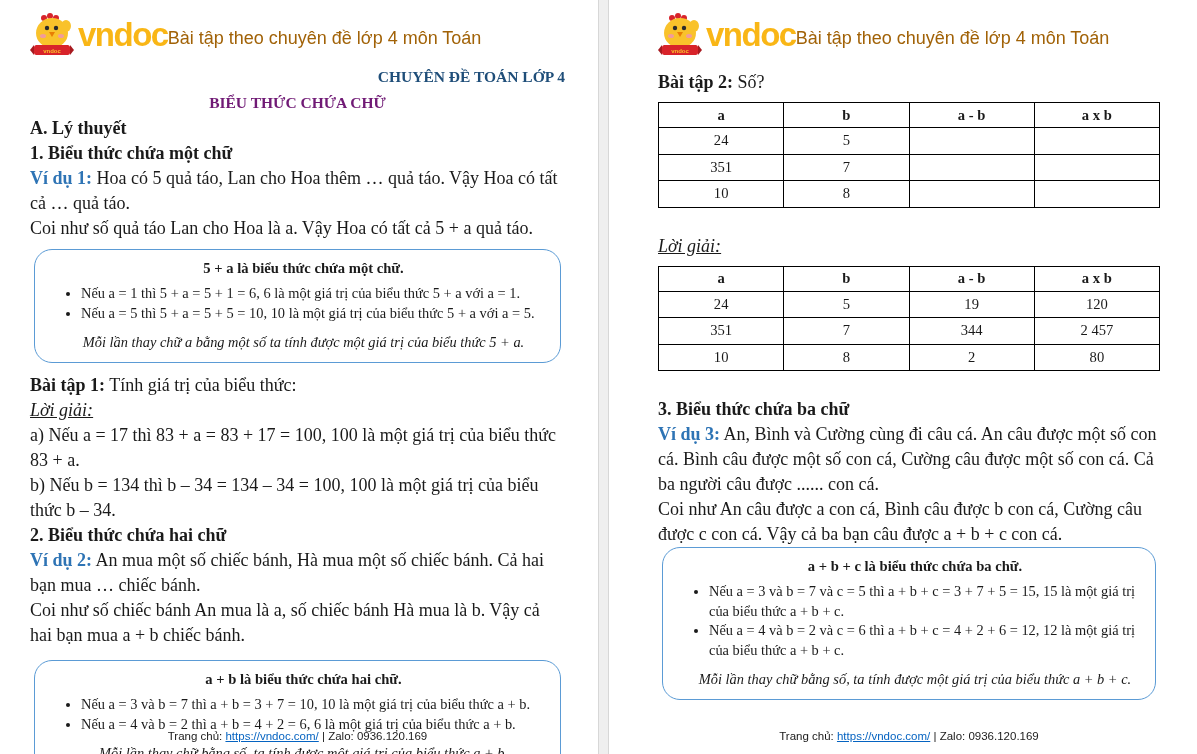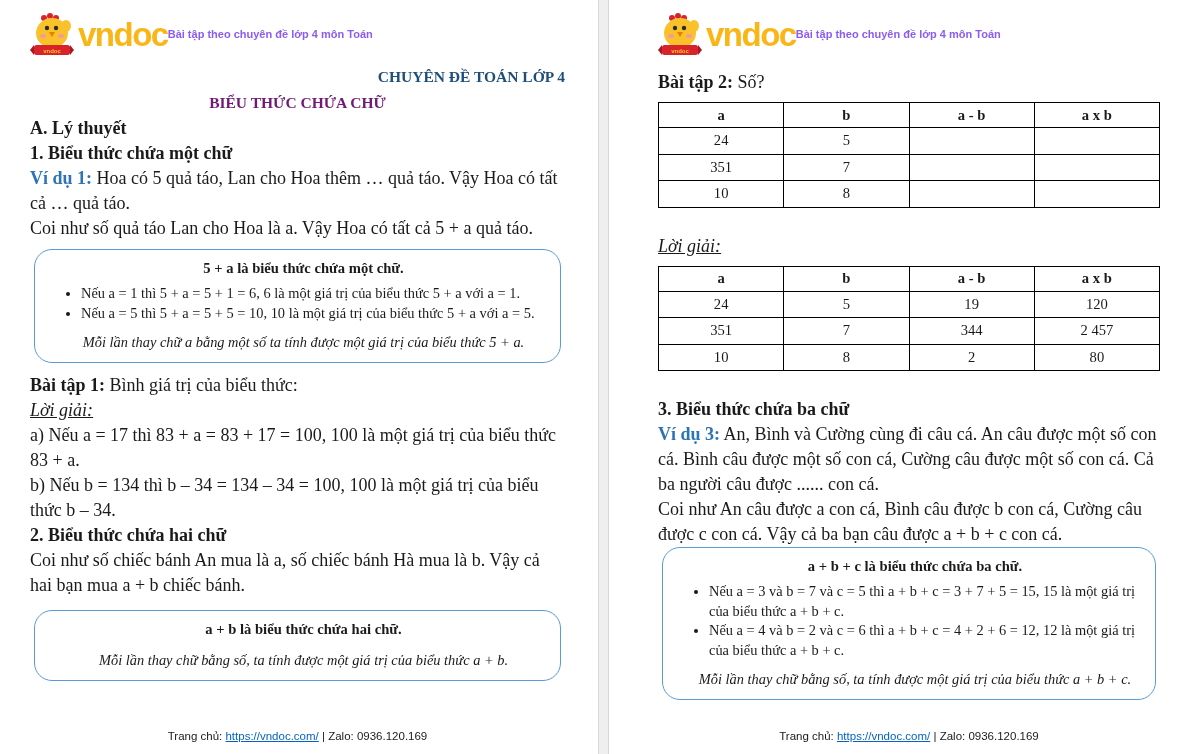--- a/index.html
+++ b/index.html
@@ -21,21 +21,21 @@
   .logo { display: flex; align-items: center; gap: 2px; }
   .logo svg { width: 46px; height: 46px; display: block; }
   .logo-text {
     font-family: "Liberation Sans", "DejaVu Sans", sans-serif;
     font-weight: bold; font-size: 33px; letter-spacing: -1.5px;
     color: #F9B podría;
   }
   .logo-text { color: #F9B616; }
   .header-note {
     font-family: "Liberation Sans", "DejaVu Sans", sans-serif;
-    font-size: 11px; margin-top: 16px; color: #8b5cf6; font-weight: bold;
+    font-size: 18px; margin-top: 16px; color: #a16207;
   }
 
   
   p, .line { margin: 0; line-height: 25px; font-size: 18px; }
   .bold { font-weight: bold; }
   .title1 { text-align: right; font-weight: bold; font-size: 15.5px; line-height: 26px; margin-top: 0; color: #1F4E79; }
   .title2 { text-align: center; font-weight: bold; font-size: 15.5px; line-height: 26px; color: #701a75; }
   .blue-label { color: #2E74B5; font-weight: bold; }
   .loi-giai { font-style: italic; text-decoration: underline; }
 
@@ -114,31 +114,36 @@
 
     <div class="theory-box">
       <div class="box-title">5 + a là biểu thức chứa một chữ.</div>
       <ul>
         <li>Nếu a = 1 thì 5 + a = 5 + 1 = 6, 6 là một giá trị của biểu thức 5 + a với a = 1.</li>
         <li>Nếu a = 5 thì 5 + a = 5 + 5 = 10, 10 là một giá trị của biểu thức 5 + a với a = 5.</li>
       </ul>
       <div class="box-note">Mỗi lần thay chữ a bằng một số ta tính được một giá trị của biểu thức 5 + a.</div>
     </div>
 
-    <p><span class="bold">Bài tập 1:</span><span> Bình giá trị của biểu thức:</span></p>
+    <p><span class="bold">Bài tập 1:</span><span> Tính giá trị của biểu thức:</span></p>
 
     <p class="loi-giai">Lời giải:</p>
     <p>a) Nếu a = 17 thì 83 + a = 83 + 17 = 100, 100 là một giá trị của biểu thức 83 + a.</p>
     <p>b) Nếu b = 134 thì b – 34 = 134 – 34 = 100, 100 là một giá trị của biểu thức b – 34.</p>
 
     <p class="bold">2. Biểu thức chứa hai chữ</p>
+    <p><span class="blue-label">Ví dụ 2:</span><span> An mua một số chiếc bánh, Hà mua một số chiếc bánh. Cả hai bạn mua … chiếc bánh.</span></p>
     <p>Coi như số chiếc bánh An mua là a, số chiếc bánh Hà mua là b. Vậy cả hai bạn mua a + b chiếc bánh.</p>
 
     <div class="theory-box" style="margin-top:12px;">
       <div class="box-title">a + b là biểu thức chứa hai chữ.</div>
+      <ul>
+        <li>Nếu a = 3 và b = 7 thì a + b = 3 + 7 = 10, 10 là một giá trị của biểu thức a + b.</li>
+        <li>Nếu a = 4 và b = 2 thì a + b = 4 + 2 = 6, 6 là một giá trị của biểu thức a + b.</li>
+      </ul>
       <div class="box-note">Mỗi lần thay chữ bằng số, ta tính được một giá trị của biểu thức a + b.</div>
     </div>
 
     <div class="page-footer">
       <span>Trang chủ: </span><span class="link">https://vndoc.com/</span><span> | Zalo: 0936.120.169</span>
     </div>
   </div>
 
   <div class="gutter"></div>
 

